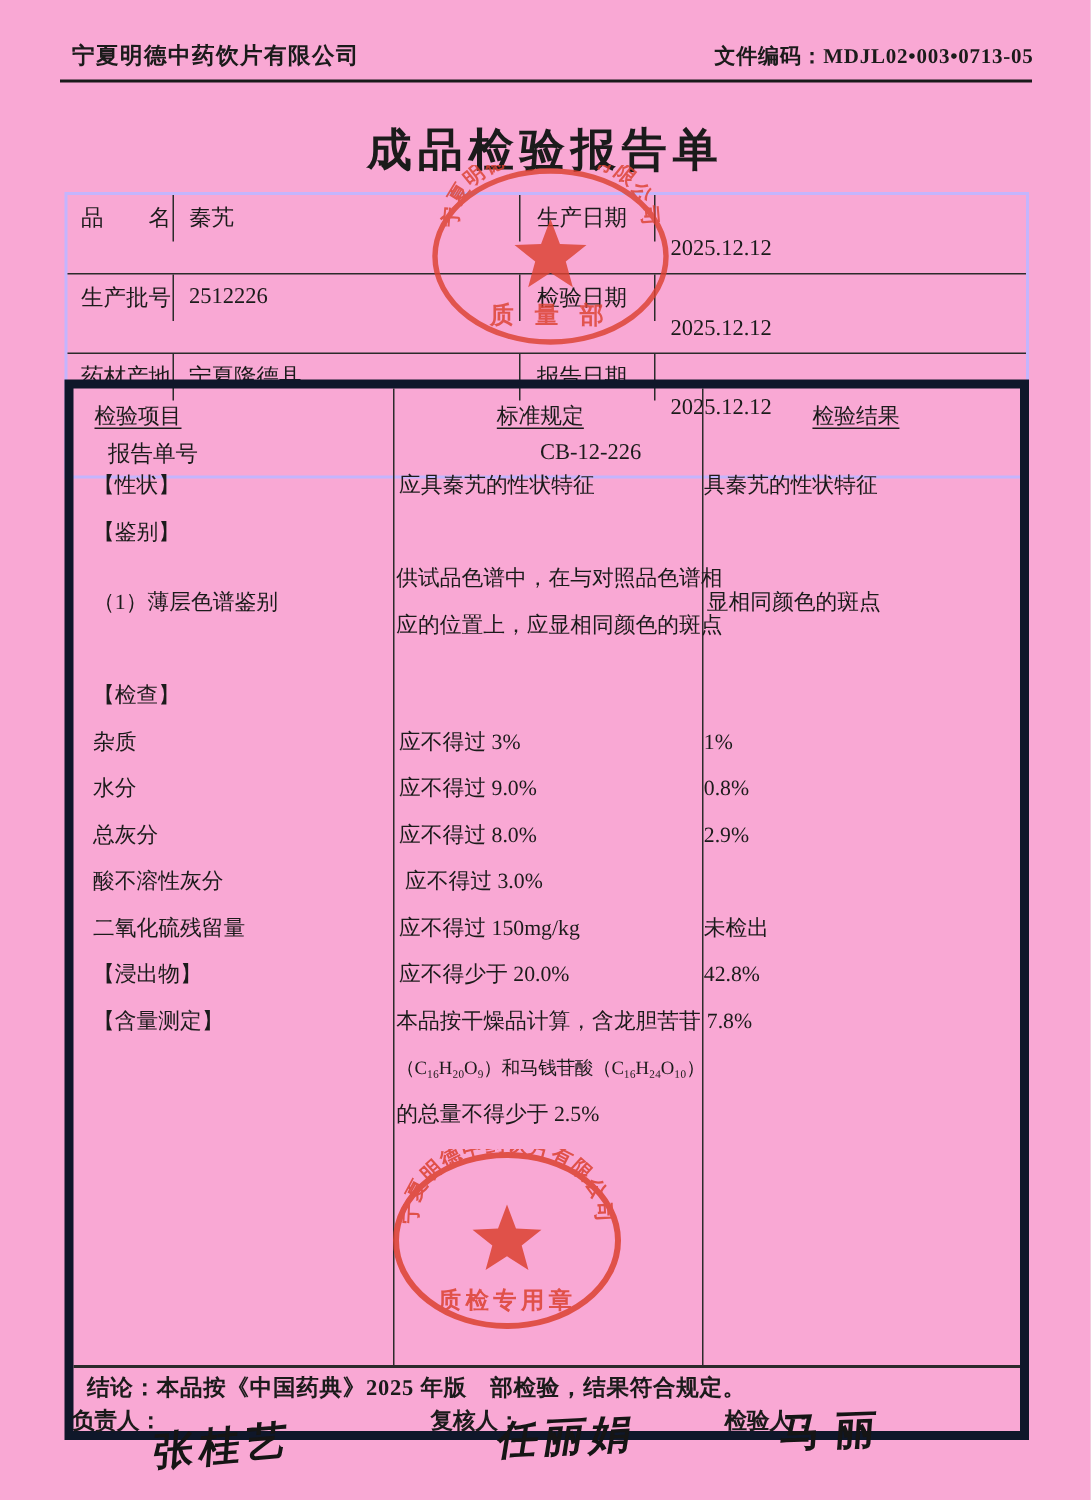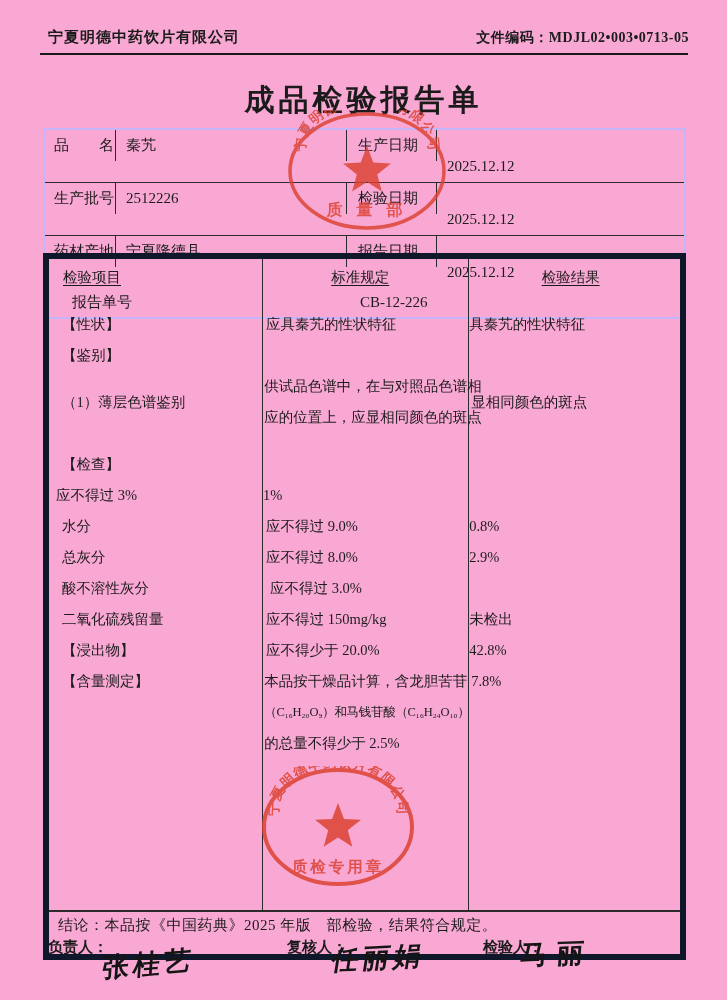--- a/index.html
+++ b/index.html
@@ -39,21 +39,21 @@
   .rows{position:absolute;top:50px;left:0;width:100%;}
   .r{display:flex;}
   .r.gap{margin-bottom:16px;align-items:center;}
   .cell{box-sizing:border-box;line-height:31px;}
   .c1{width:214px;padding-left:13px;}
   .c2{width:206px;padding-left:7px;}
   .c3{width:223px;padding-left:8px;}
   .line{line-height:31px;white-space:nowrap;}
   .line.compact{font-size:12.5px;letter-spacing:-0.3px;}
   
-  .conclusion{position:absolute;left:0;right:0;top:651px;height:26px;border-top:2px solid #2b2b2b;display:flex;align-items:center;font-weight:normal;font-size:15px;padding-left:9px;letter-spacing:.5px;}
+  .conclusion{position:absolute;left:0;right:0;top:651px;height:26px;border-top:2px solid #2b2b2b;display:flex;align-items:center;font-weight:bold;font-size:15px;padding-left:9px;letter-spacing:.5px;}
   
   .sig-area{position:absolute;left:0;top:930px;width:727px;height:70px;}
   .sig-label{position:absolute;font-size:15px;font-weight:bold;top:8px;}
   .sl1{left:48px;} .sl2{left:287px;} .sl3{left:483px;}
   .sig{position:absolute;font-size:27px;font-weight:bold;color:#151515;
        transform:rotate(-5deg) skewX(-9deg);letter-spacing:4px;white-space:nowrap;}
   .sg1{left:102px;top:16px;}
   .sg2{left:332px;top:10px;transform:rotate(-3deg) skewX(-12deg);}
   .sg3{left:520px;top:6px;transform:rotate(-2deg) skewX(-6deg);letter-spacing:10px;}
   
@@ -129,20 +129,21 @@
             <div class="line">应的位置上，应显相同颜色的斑点</div>
           </div>
           <div class="cell c3">显相同颜色的斑点</div>
         </div>
         <div class="r">
           <div class="cell c1">【检查】</div>
           <div class="cell c2"></div>
           <div class="cell c3"></div>
         </div>
         <div class="r">
+          <div class="cell c1">杂质</div>
           <div class="cell c2">
             <div class="line">应不得过 3%</div>
           </div>
           <div class="cell c3">1%</div>
         </div>
         <div class="r">
           <div class="cell c1">水分</div>
           <div class="cell c2">
             <div class="line">应不得过 9.0%</div>
           </div>

